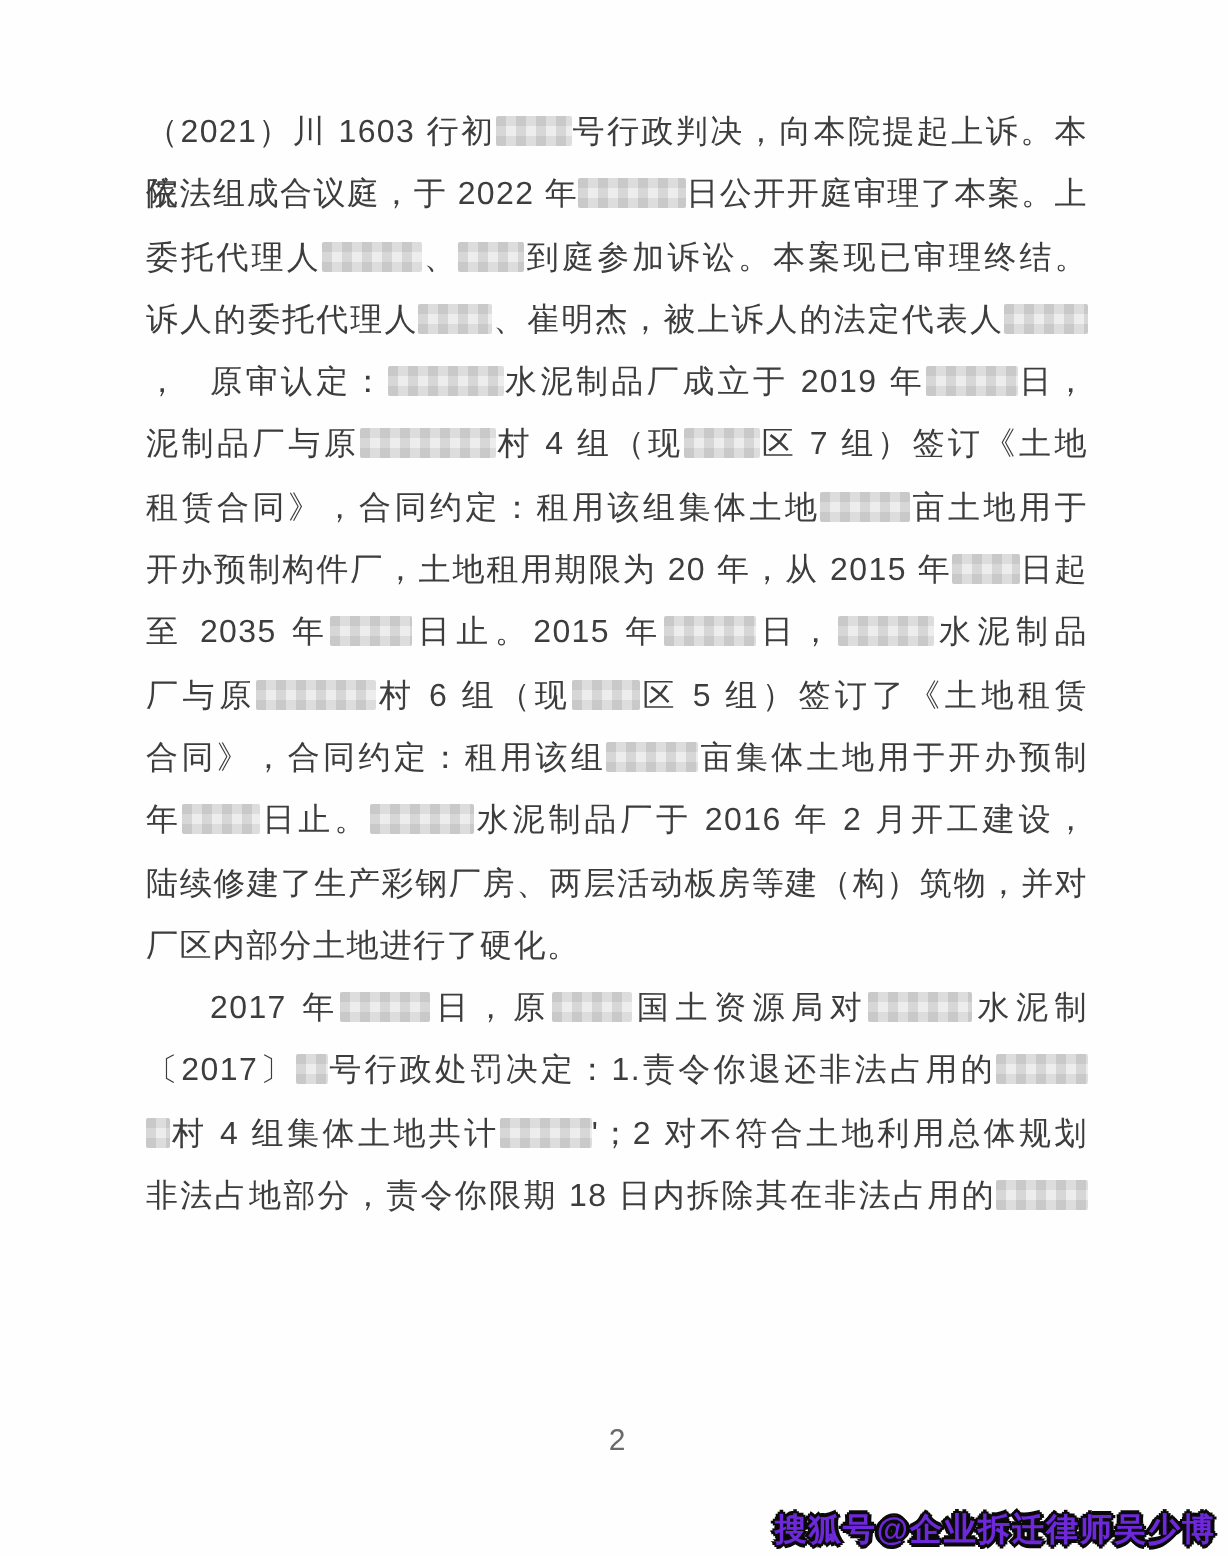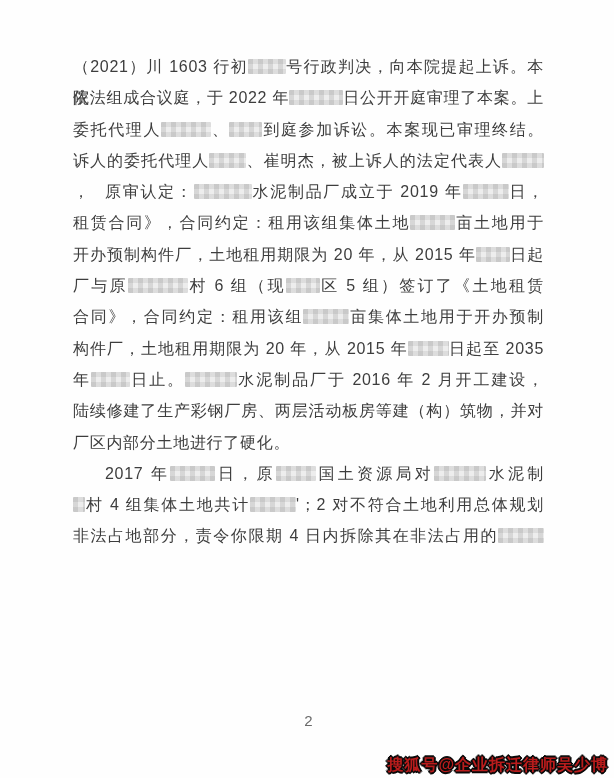--- a/index.html
+++ b/index.html
@@ -45,46 +45,48 @@
       repeating-linear-gradient(0deg, rgba(150,150,150,.18) 0 5px, rgba(255,255,255,.10) 5px 10px);
   }
   .page-number{
     position:absolute;left:73px;top:712px;width:471px;
     text-align:center;font-size:15px;color:var(--pagenum);
     font-family:"Liberation Sans", sans-serif;
   }
   .watermark{
     position:absolute;right:6px;bottom:2px;
     font-size:16px;font-weight:bold;letter-spacing:1px;
-    color:#b91c1c;
+    color:#6d28d9;
     font-family:"Liberation Sans", sans-serif;
     text-shadow:
       -1px -1px 0 #0a0a0a, 1px -1px 0 #0a0a0a,
       -1px  1px 0 #0a0a0a, 1px  1px 0 #0a0a0a,
       -2px  0   0 #0a0a0a, 2px  0   0 #0a0a0a,
        0   -2px 0 #0a0a0a, 0    2px 0 #0a0a0a;
   }
 </style>
 </head>
 <body>
 
 <div class="page">
   <div class="doc-body">
       <div class="line justify"><span>（2021）川 1603 行初</span><span class="redact" style="width: 38px;"></span><span>号行政判决，向本院提起上诉。本院</span></div>
       <div class="line justify"><span>依法组成合议庭，于 2022 年</span><span class="redact" style="width: 54px;"></span><span>日公开开庭审理了本案。上</span></div>
       <div class="line justify"><span>委托代理人</span><span class="redact" style="width: 50px;"></span><span>、</span><span class="redact" style="width: 33px;"></span><span>到庭参加诉讼。本案现已审理终结。</span></div>
       <div class="line justify"><span>诉人的委托代理人</span><span class="redact" style="width: 37px;"></span><span>、崔明杰，被上诉人的法定代表人</span><span class="redact" style="width: 42px;"></span><span>，</span></div>
       <div class="line indent justify"><span>原审认定：</span><span class="redact" style="width: 58px;"></span><span>水泥制品厂成立于 2019 年</span><span class="redact" style="width: 46px;"></span><span>日，</span></div>
+      <div class="line justify"><span>泥制品厂与原</span><span class="redact" style="width: 68px;"></span><span>村 4 组（现</span><span class="redact" style="width: 38px;"></span><span>区 7 组）签订《土地</span></div>
       <div class="line justify"><span>租赁合同》，合同约定：租用该组集体土地</span><span class="redact" style="width: 45px;"></span><span>亩土地用于</span></div>
       <div class="line justify"><span>开办预制构件厂，土地租用期限为 20 年，从 2015 年</span><span class="redact" style="width: 34px;"></span><span>日起</span></div>
+      <div class="line justify"><span>至 2035 年</span><span class="redact" style="width: 41px;"></span><span>日止。2015 年</span><span class="redact" style="width: 46px;"></span><span>日，</span><span class="redact" style="width: 48px;"></span><span>水泥制品</span></div>
       <div class="line justify"><span>厂与原</span><span class="redact" style="width: 60px;"></span><span>村 6 组（现</span><span class="redact" style="width: 34px;"></span><span>区 5 组）签订了《土地租赁</span></div>
       <div class="line justify"><span>合同》，合同约定：租用该组</span><span class="redact" style="width: 46px;"></span><span>亩集体土地用于开办预制</span></div>
-      <div class="line justify"><span>构件厂，土地租用期限为 20 年，从 2015 年</span><span class="redact" style="width: 41px;"></span><span>日起至 2035</span></div>
       <div class="line justify"><span>年</span><span class="redact" style="width: 39px;"></span><span>日止。</span><span class="redact" style="width: 52px;"></span><span>水泥制品厂于 2016 年 2 月开工建设，</span></div>
       <div class="line justify"><span>陆续修建了生产彩钢厂房、两层活动板房等建（构）筑物，并对</span></div>
       <div class="line"><span>厂区内部分土地进行了硬化。</span></div>
       <div class="line indent justify"><span>2017 年</span><span class="redact" style="width: 45px;"></span><span>日，原</span><span class="redact" style="width: 40px;"></span><span>国土资源局对</span><span class="redact" style="width: 52px;"></span><span>水泥制</span></div>
+      <div class="line justify"><span>〔2017〕</span><span class="redact" style="width: 16px;"></span><span>号行政处罚决定：1.责令你退还非法占用的</span><span class="redact" style="width: 46px;"></span></div>
       <div class="line justify"><span class="redact" style="width: 12px;"></span><span>村 4 组集体土地共计</span><span class="redact" style="width: 46px;"></span><span>'；2 对不符合土地利用总体规划</span></div>
-      <div class="line justify"><span>非法占地部分，责令你限期 4 日内拆除其在非法占用的</span><span class="redact" style="width: 46px;"></span></div>
+      <div class="line justify"><span>非法占地部分，责令你限期 18 日内拆除其在非法占用的</span><span class="redact" style="width: 46px;"></span></div>
     </div>
   <div class="page-number">2</div>
   <div class="watermark">搜狐号@企业拆迁律师吴少博</div>
 </div>
 
 </body></html>

